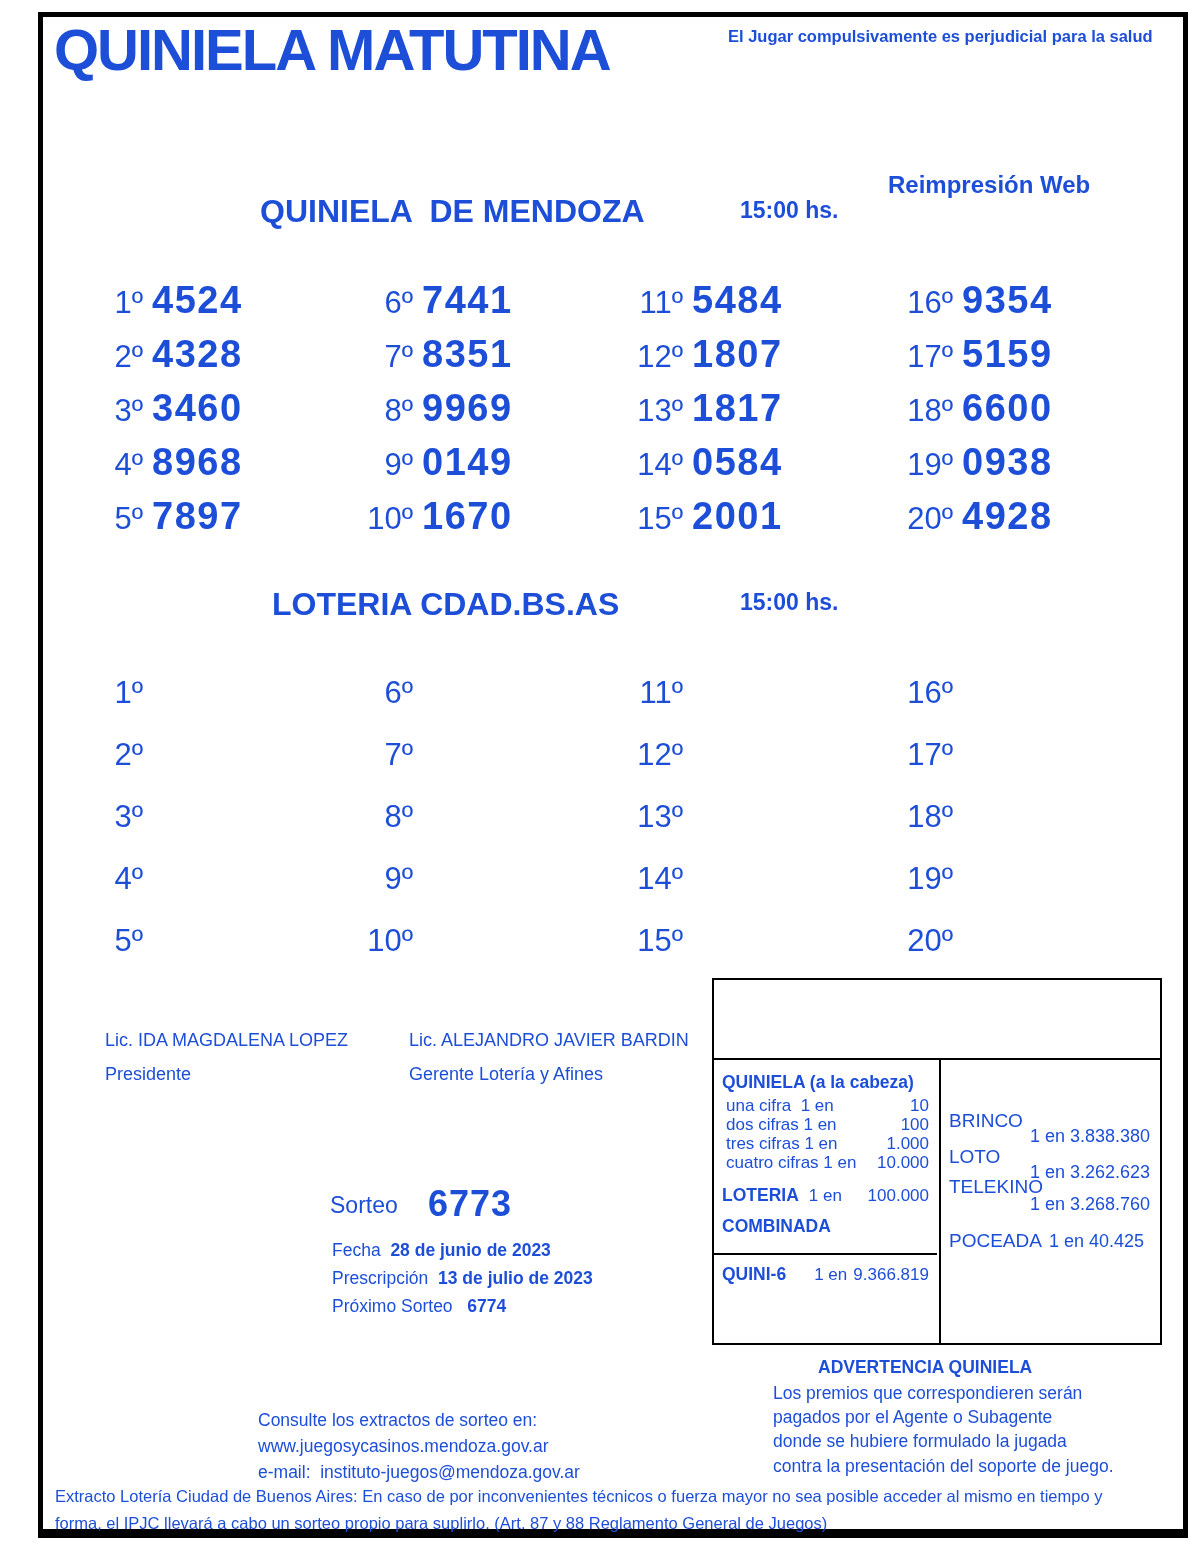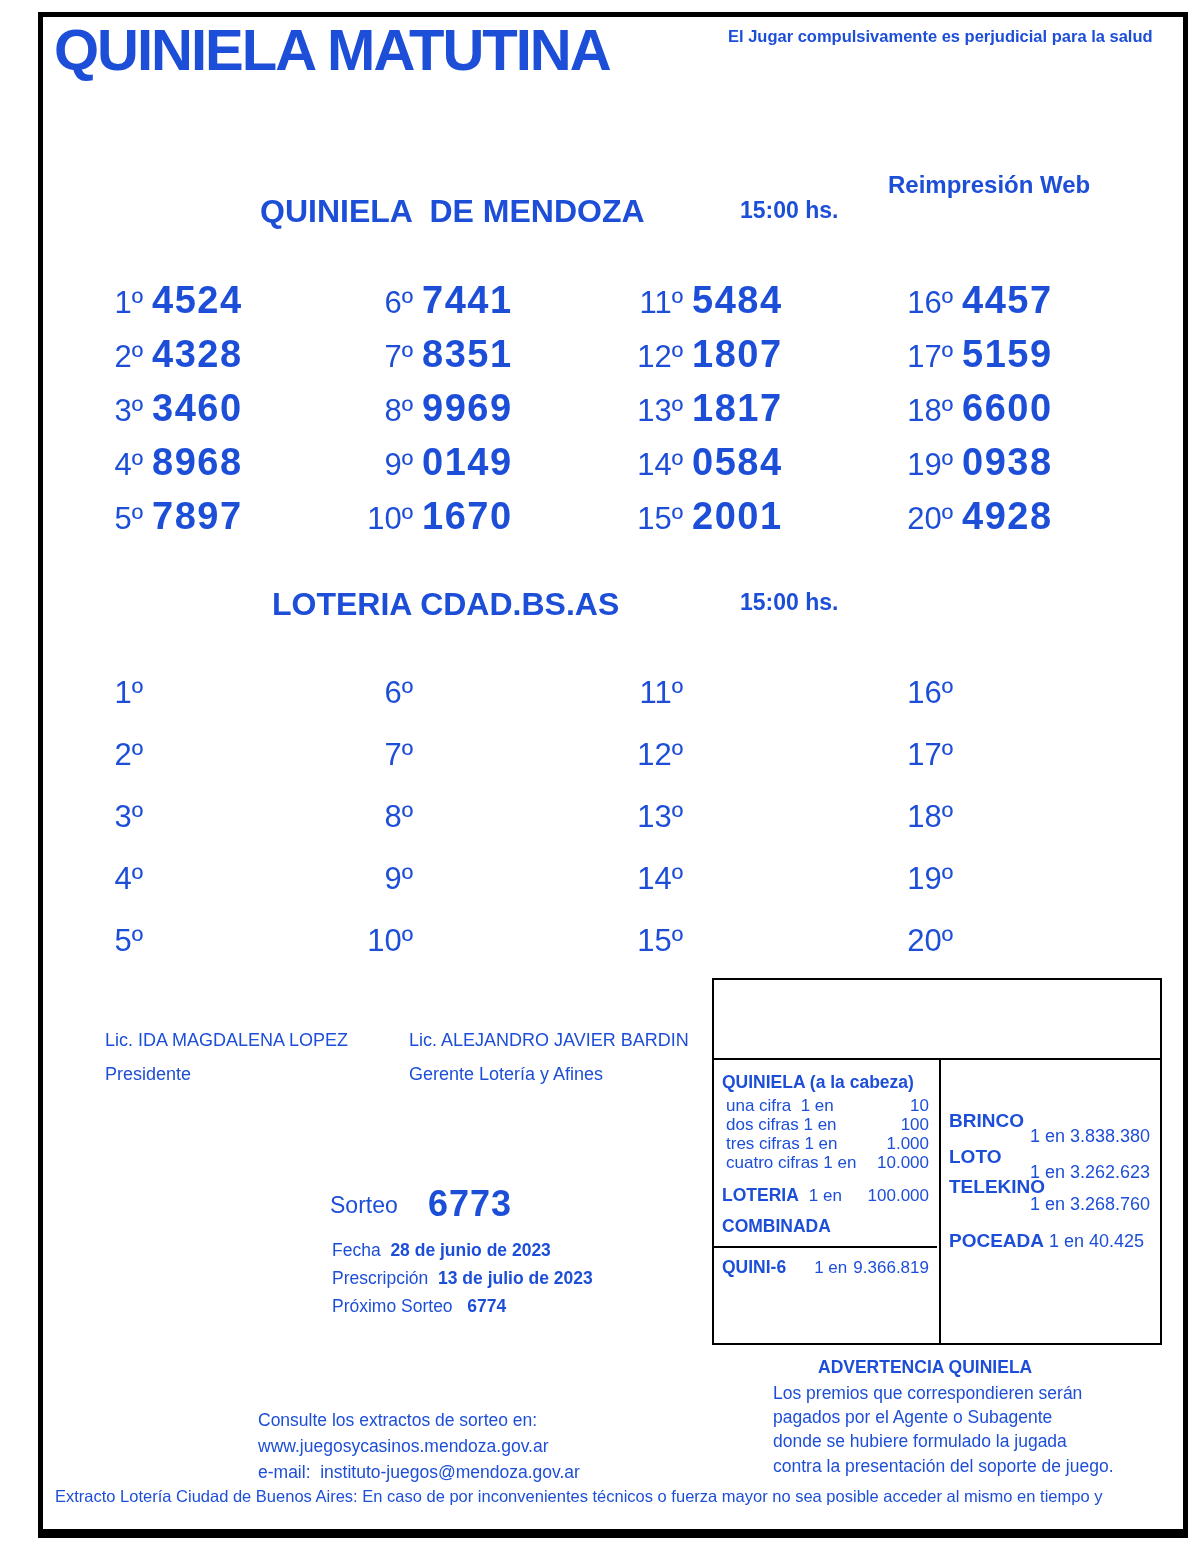--- a/index.html
+++ b/index.html
@@ -48,23 +48,23 @@
   .phead{font-weight:bold;font-size:17.5px;margin:12px 0 3px 8px;white-space:pre;}
   .prow{display:flex;justify-content:space-between;padding:0 8px 0 12px;line-height:19px;white-space:pre;}
   .prow .pval{text-align:right;}
   .grow{display:flex;align-items:baseline;padding:0 8px 0 8px;white-space:pre;}
   .grow .gname{font-weight:bold;font-size:17.5px;}
   .grow .gmid{margin-left:10px;}
   .grow .gval{margin-left:auto;}
   .loteria-row{margin-top:13px;line-height:20px;}
   .combinada-head{margin-top:10px;}
   .valor-rows .prow{padding-left:22px;}
-  .quini-row{border-top:2px solid #000;margin-top:9px;padding-top:9px;line-height:20px;}
+  .quini-row{border-top:2px solid #000;margin-top:16px;padding-top:9px;line-height:20px;}
   .prob-right{position:absolute;left:227px;top:80px;right:0;bottom:0;}
-  .rg-name{position:absolute;font-weight:bold;font-size:19px;left:8px;white-space:pre;}
+  .rg-name{position:absolute;font-weight:normal;font-size:19px;left:8px;white-space:pre;}
   .rg-val{position:absolute;font-size:18px;right:10px;white-space:pre;}
   .rg-val-inline{position:absolute;font-size:18px;left:108px;white-space:pre;}
 
   
   .sorteo-label{left:330px;top:1192px;font-size:23px;}
   .sorteo-number{left:428px;top:1183px;font-size:36px;font-weight:bold;letter-spacing:1px;}
   .draw-row{font-size:17.5px;display:flex;align-items:baseline;white-space:pre;}
   .draw-row .dval{font-weight:bold;}
 
   
@@ -147,21 +147,21 @@
     <div class="rcell">
         <span class="ord">14º</span>
         <span class="num">0584</span>
       </div>
     <div class="rcell">
         <span class="ord">15º</span>
         <span class="num">2001</span>
       </div>
     <div class="rcell">
         <span class="ord">16º</span>
-        <span class="num">4457</span>
+        <span class="num">9354</span>
       </div>
     <div class="rcell">
         <span class="ord">17º</span>
         <span class="num">5159</span>
       </div>
     <div class="rcell">
         <span class="ord">18º</span>
         <span class="num">6600</span>
       </div>
     <div class="rcell">
@@ -288,13 +288,14 @@
   <div class="abs inst-line" style="top:1436px;">www.juegosycasinos.mendoza.gov.ar</div>
   <div class="abs inst-line" style="top:1462px;">e-mail:  instituto-juegos@mendoza.gov.ar</div>
 
   <div class="abs adv-title">ADVERTENCIA QUINIELA</div>
   <div class="abs adv-line" style="top:1383px;">Los premios que correspondieren serán</div>
   <div class="abs adv-line" style="top:1407px;">pagados por el Agente o Subagente</div>
   <div class="abs adv-line" style="top:1431px;">donde se hubiere formulado la jugada</div>
   <div class="abs adv-line" style="top:1456px;">contra la presentación del soporte de juego.</div>
 
   <div class="abs footer-line" style="top:1487px;">Extracto Lotería Ciudad de Buenos Aires: En caso de por inconvenientes técnicos o fuerza mayor no sea posible acceder al mismo en tiempo y</div>
+  <div class="abs footer-line" style="top:1514px;">forma, el IPJC llevará a cabo un sorteo propio para suplirlo. (Art. 87 y 88 Reglamento General de Juegos)</div>
 </div>
 
 </body></html>

